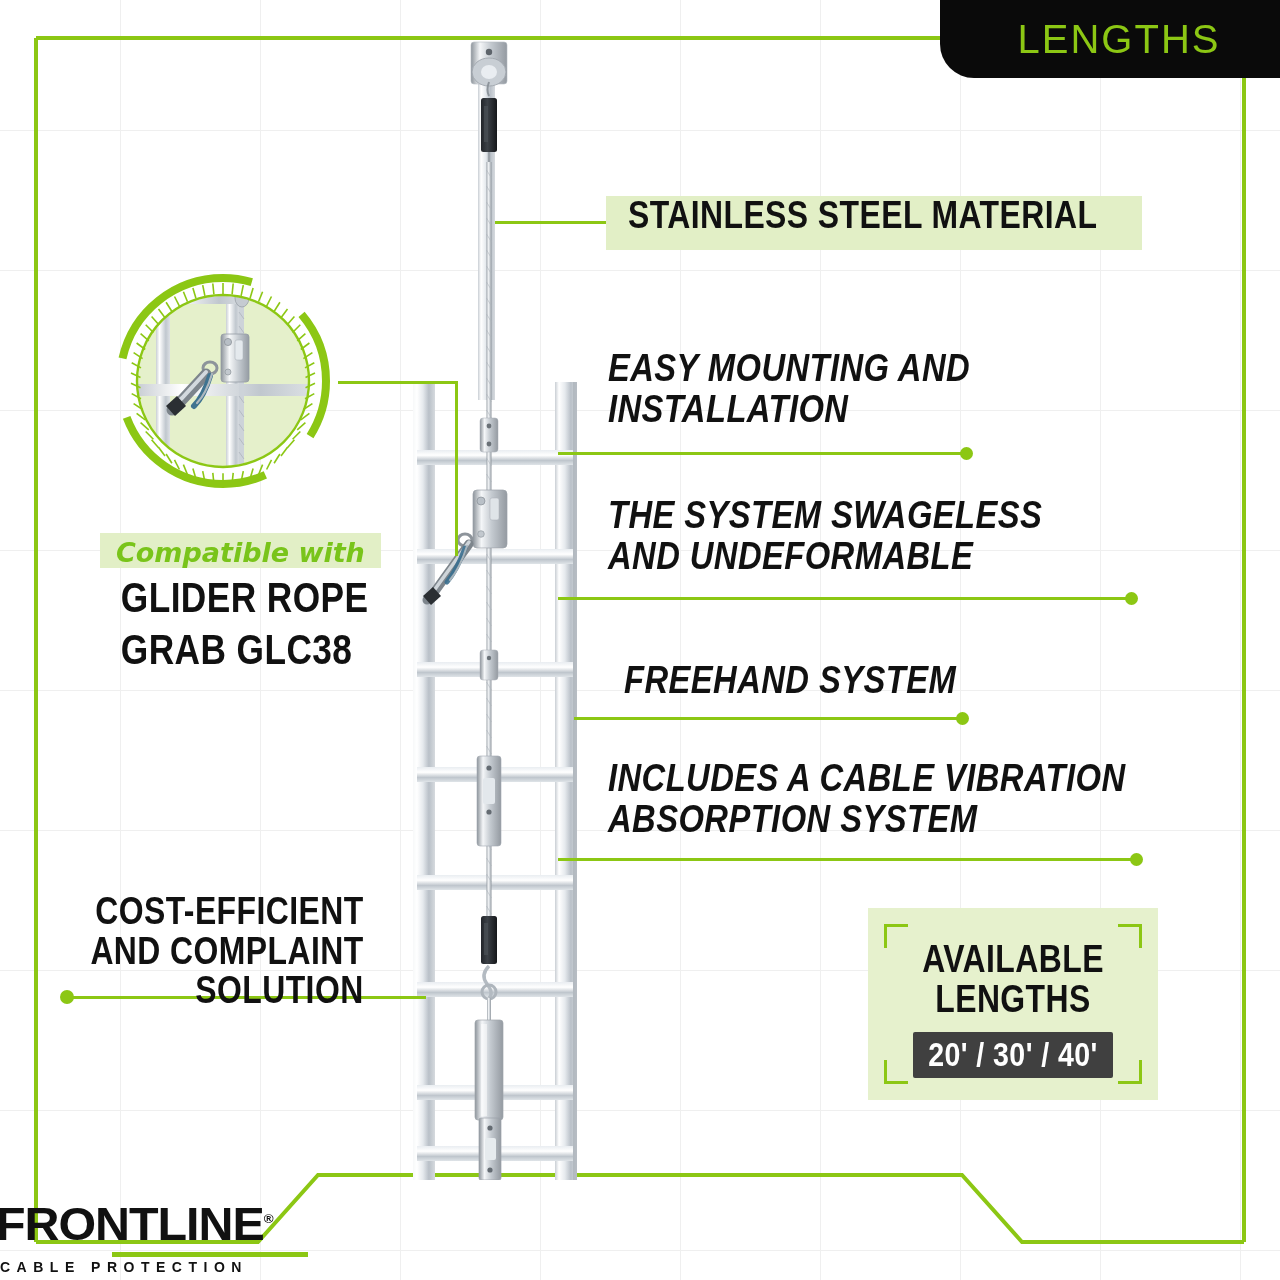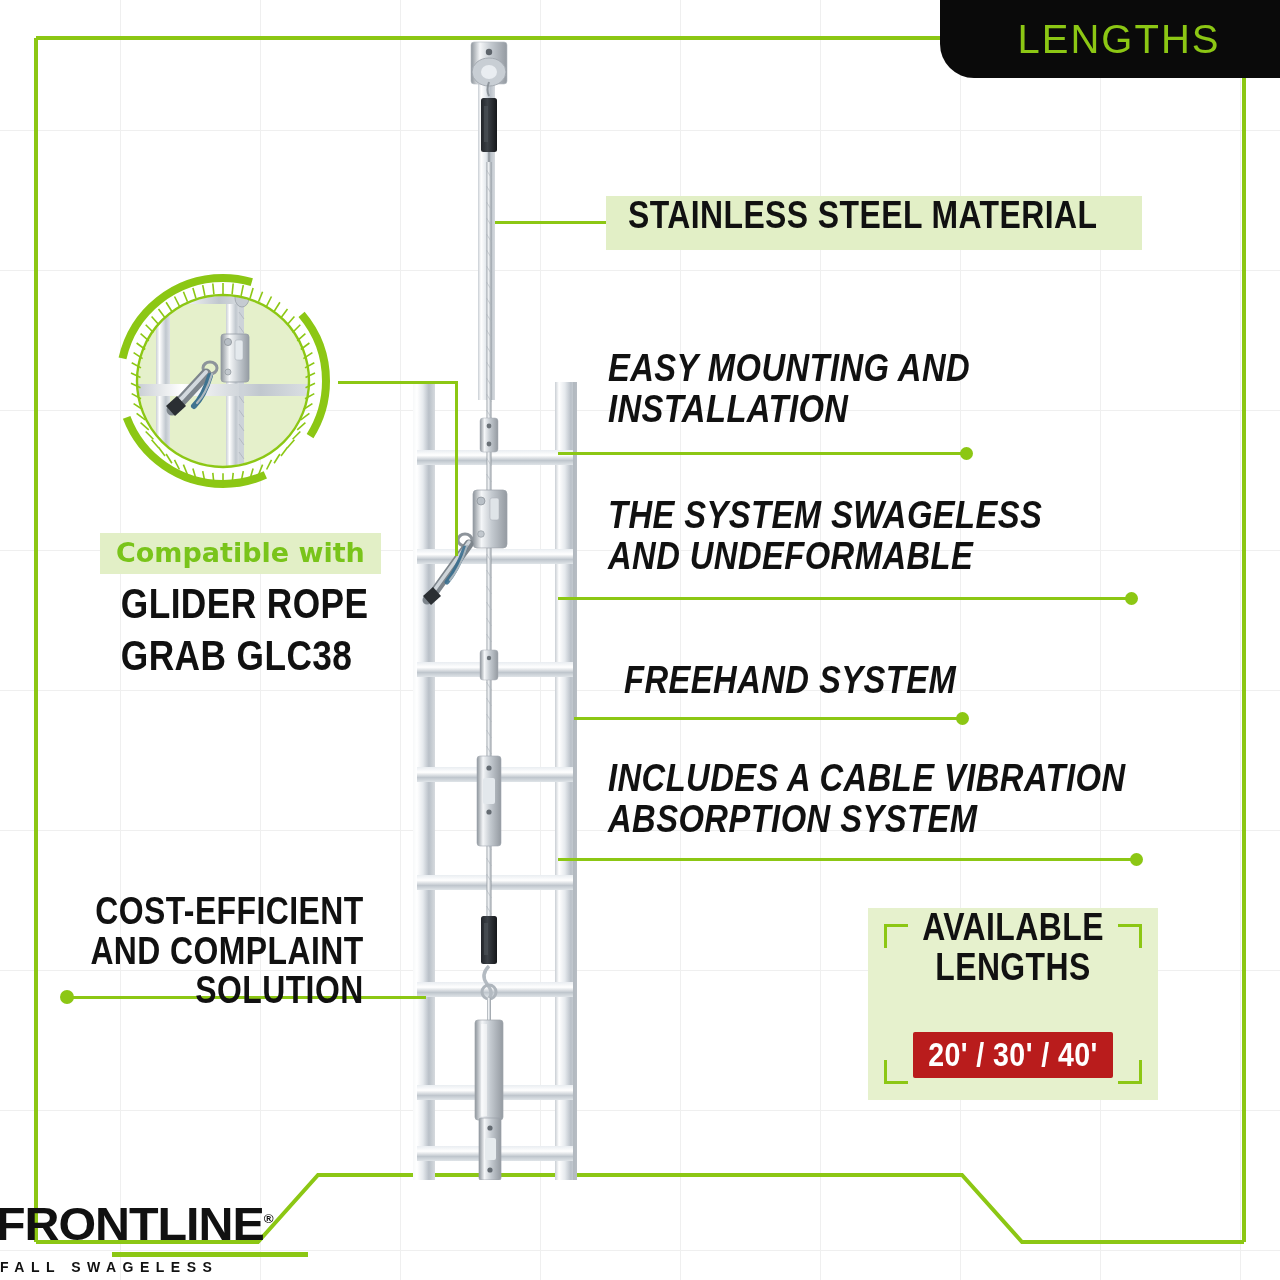--- a/index.html
+++ b/index.html
@@ -85,21 +85,21 @@
     background:#8cc714; z-index:3;
   }
   #inset-connector-v {
     position:absolute; left:455px; top:381px; width:3px; height:175px;
     background:#8cc714; z-index:3;
   }
 
   
   #compat { position:absolute; left:100px; top:533px; width:260px; text-align:center; z-index:4; }
   #compat-badge {
-    display:inline-block; background:#e2efc6; padding:4px 16px 6px 16px;
+    display:inline-block; background:#e2efc6; padding:4px 16px 0 16px;font-style:italic;
   }
   #compat-badge .t {
     color:#79c41a; font-size:27px; font-weight:bold;
     font-family:"DejaVu Sans", sans-serif;
     white-space:nowrap;
   }
   #compat .l1, #compat .l2 { font-size:42px; margin-top:8px; }
 
   
   #cost { position:absolute; left:60px; top:892px; width:330px; text-align:right; z-index:4; }
@@ -110,25 +110,25 @@
   
   #lengths {
     position:absolute; left:868px; top:908px; width:290px; height:192px;
     background:#e6f1cd; z-index:4;
   }
   #lengths .corner { position:absolute; width:24px; height:24px; }
   #lengths .c-tl { left:16px; top:16px; border-left:3px solid #8cc714; border-top:3px solid #8cc714; }
   #lengths .c-tr { right:16px; top:16px; border-right:3px solid #8cc714; border-top:3px solid #8cc714; }
   #lengths .c-bl { left:16px; bottom:16px; border-left:3px solid #8cc714; border-bottom:3px solid #8cc714; }
   #lengths .c-br { right:16px; bottom:16px; border-right:3px solid #8cc714; border-bottom:3px solid #8cc714; }
-  #lengths .hd { text-align:center; }
+  #lengths .hd { text-align:center; padding-top:32px; }
   #lengths .hd .t { font-size:38px; }
   #lengths .pill {
     position:absolute; left:45px; bottom:22px; width:200px; height:46px;
-    background:#b91c1c; border-radius:2px;
+    background:#404040; border-radius:2px;
     display:flex; align-items:center; justify-content:center;
   }
   #lengths .pill .t { color:#fff; font-size:34px; }
 
   
   #logo { position:absolute; left:0; right:0; top:1196px; text-align:left; z-index:5; }
   #logo .wordmark {
     font-size:47px; font-weight:bold; color:#111;
     letter-spacing:-1px;
     transform:scaleX(1.03);
@@ -523,14 +523,14 @@
     <div class="cond ctr t">LENGTHS</div>
   </div>
   <div class="pill">
     <span class="cond ctr t">20' / 30' / 40'</span>
   </div>
 </div>
 
 <div id="logo">
   <div class="wordmark"><span>FRONTLINE</span><span class="reg">®</span></div>
   <div class="bar"></div>
-  <div class="tag">FALL SWAGELESS</div>
+  <div class="tag">CABLE PROTECTION</div>
 </div>
 
 </body></html>

